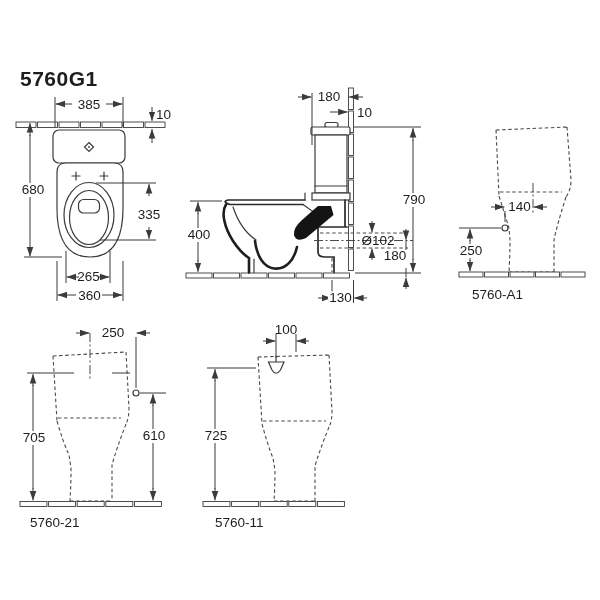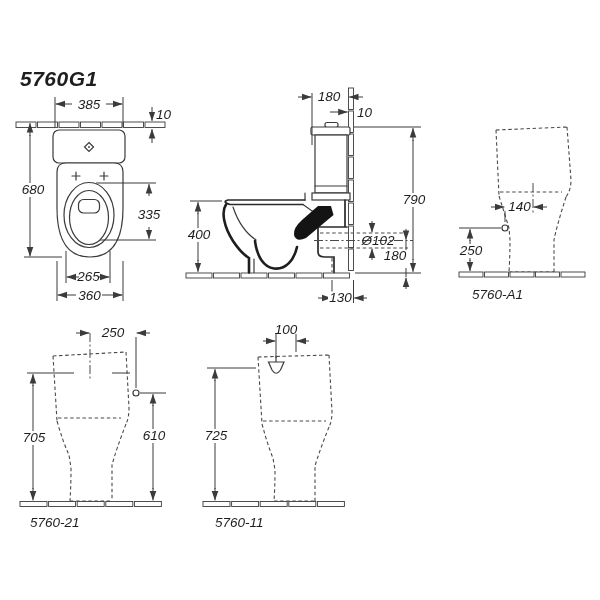--- a/index.html
+++ b/index.html
@@ -1,17 +1,17 @@
 <!DOCTYPE html>
 <html><head>
 <meta charset="utf-8">
 <style>
   html,body{margin:0;padding:0;background:#fff;}
   .frame{position:relative;width:600px;height:600px;background:#ffffff;overflow:hidden;
-         font-family:"Liberation Sans",sans-serif;font-style:italic;}
+         font-family:"Liberation Sans",sans-serif;}
   svg{display:block;}
   .ln{stroke:#3b3b3b;stroke-width:1.2;fill:none;stroke-linecap:round;}
   .thick{stroke:#1e1e1e;stroke-width:2.6;fill:none;stroke-linecap:round;}
   .med{stroke:#2a2a2a;stroke-width:1.7;fill:none;stroke-linecap:round;}
   .dim{stroke:#3b3b3b;stroke-width:1;fill:none;}
   .dash{stroke:#4a4a4a;stroke-width:1.1;fill:none;stroke-dasharray:3.5,2.6;}
   .dashdot{stroke:#4a4a4a;stroke-width:1;fill:none;stroke-dasharray:9,2.5,2,2.5;}
   .plank{fill:#fdfdfd;stroke:#3b3b3b;stroke-width:0.9;}
   .blk{fill:#141414;stroke:none;}
   .white{fill:#ffffff;stroke:#3b3b3b;stroke-width:1.2;}

